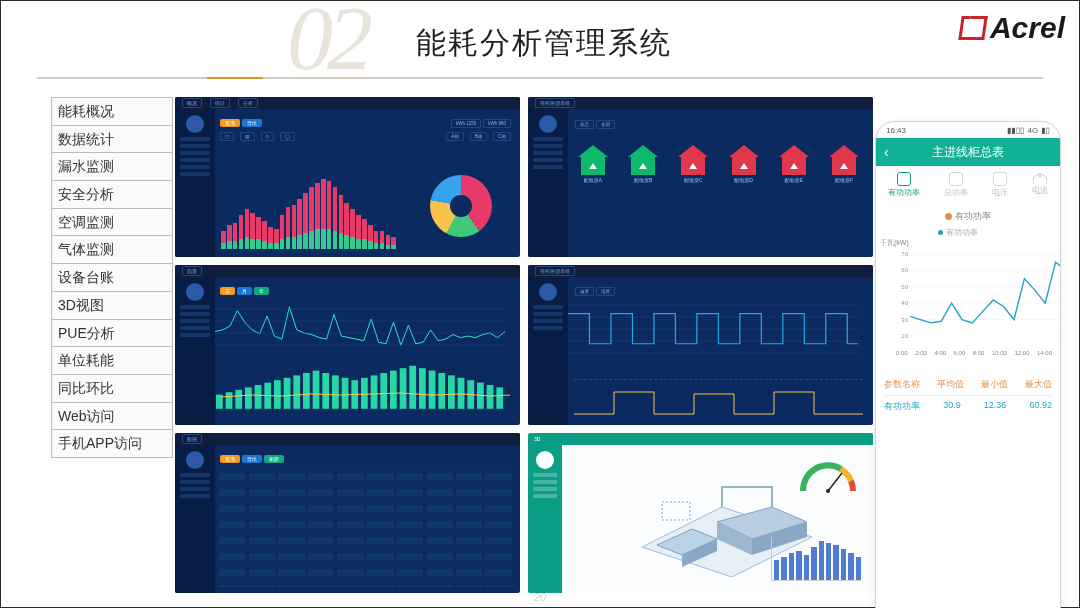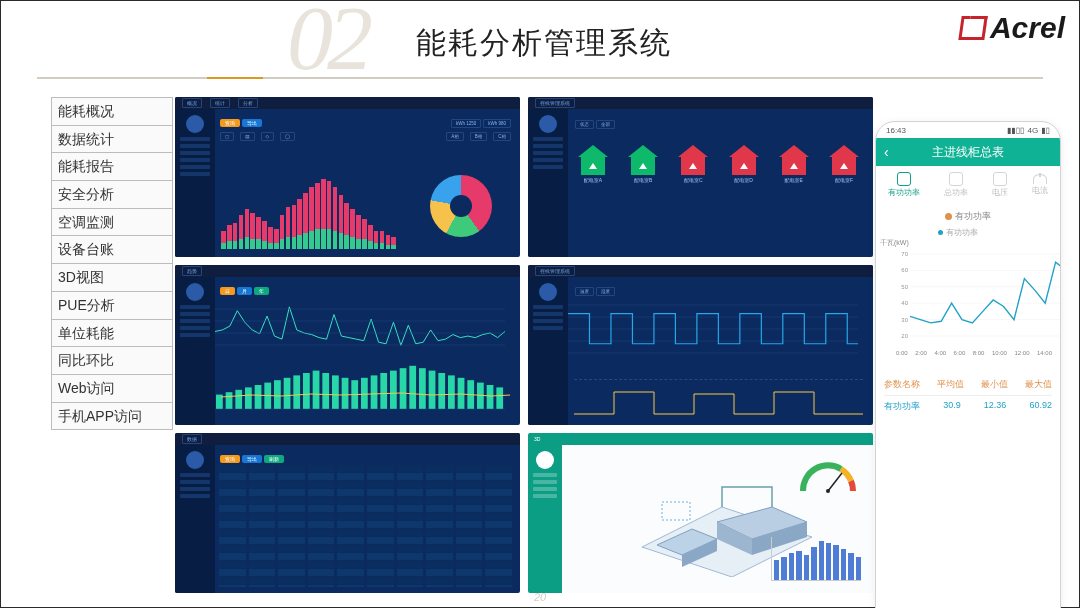--- a/index.html
+++ b/index.html
@@ -253,23 +253,24 @@
       <span>Acrel</span>
     </div>
   </div>
   <div class="rule"></div>
 
   <div class="body">
 
     <div class="menu">
       <div>能耗概况</div>
       <div>数据统计</div>
-      <div>能耗报告</div>
+      <div>漏水监测</div>
       <div>安全分析</div>
       <div>空调监测</div>
+      <div>气体监测</div>
       <div>设备台账</div>
       <div>3D视图</div>
       <div>PUE分析</div>
       <div>单位耗能</div>
       <div>同比环比</div>
       <div>Web访问</div>
       <div>手机APP访问</div>
     </div>
 
     <div class="shots">

